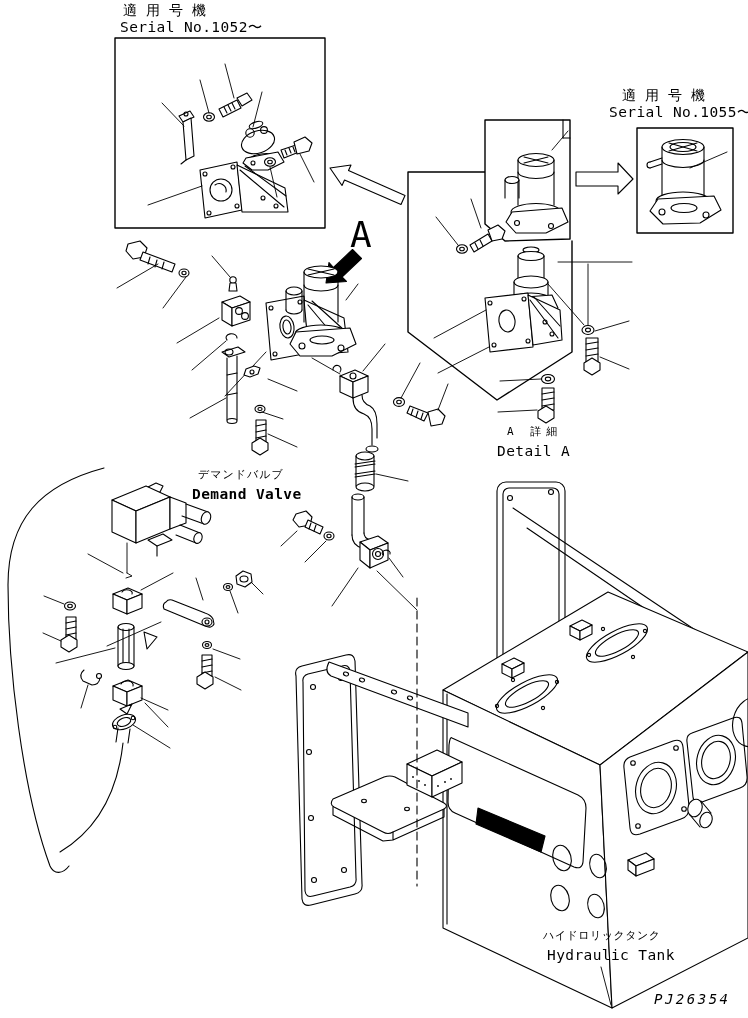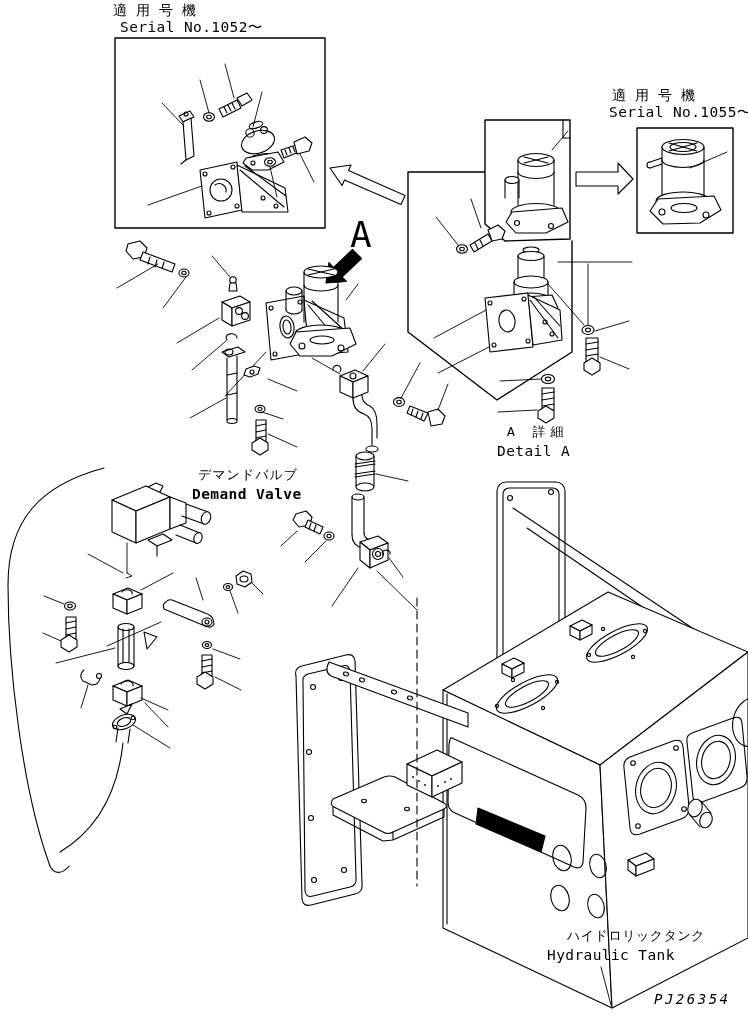--- a/index.html
+++ b/index.html
@@ -8,22 +8,22 @@
   .page svg{position:absolute;left:0;top:0;}
   svg path,svg line,svg ellipse,svg circle,svg polygon,svg polyline,svg rect{
     stroke:#000;stroke-width:1.1;fill:none;stroke-linecap:round;stroke-linejoin:round;}
   svg .wh{fill:#fff;}
   svg .bk{fill:#000;stroke:#000;}
   svg .ld{stroke-width:0.9;}
   svg .bx{stroke-width:1.4;}
   svg .dash{stroke-dasharray:8 5;}
   svg .dot{fill:#000;stroke:none;}
   .lbl{position:absolute;white-space:nowrap;font-size:14px;line-height:1.15;}
-  .jp{letter-spacing:9px;}
-  .jp-tight{letter-spacing:1px;font-size:13px;font-family:Liberation Mono, monospace;}
+  .jp{letter-spacing:9px;margin-left:10px;}
+  .jp-tight{letter-spacing:1px;font-size:11px;}
   .en{font-size:14.5px;letter-spacing:0.4px;}
   .marker-a{font-size:36px;letter-spacing:0;}
   .pj{letter-spacing:2.5px;}
 </style>
 </head>
 <body>
 
 <div class="page">
 
 <svg width="748" height="1018" viewBox="0 0 748 1018">
@@ -545,18 +545,18 @@
 <div class="lbl en" style="left:609px;top:104px;">Serial No.1055〜</div>
 
 <div class="lbl marker-a" style="left:350px;top:214px;">A</div>
 
 <div class="lbl jp-tight" style="left:507px;top:426px;letter-spacing:5px;">A 詳細</div>
 <div class="lbl en" style="left:497px;top:443px;">Detail A</div>
 
 <div class="lbl jp-tight" style="left:198px;top:469px;">デマンドバルブ</div>
 <div class="lbl en" style="left:192px;top:486px;font-weight:bold;">Demand Valve</div>
 
-<div class="lbl jp-tight" style="left:543px;top:930px;letter-spacing:0.5px;margin-left:24px;">ハイドロリックタンク</div>
+<div class="lbl jp-tight" style="left:543px;top:930px;letter-spacing:0.5px;">ハイドロリックタンク</div>
 <div class="lbl en" style="left:547px;top:947px;">Hydraulic Tank</div>
 
 <div class="lbl pj" style="left:654px;top:991px;font-style:italic;">PJ26354</div>
 
 </div>
 
 </body></html>

